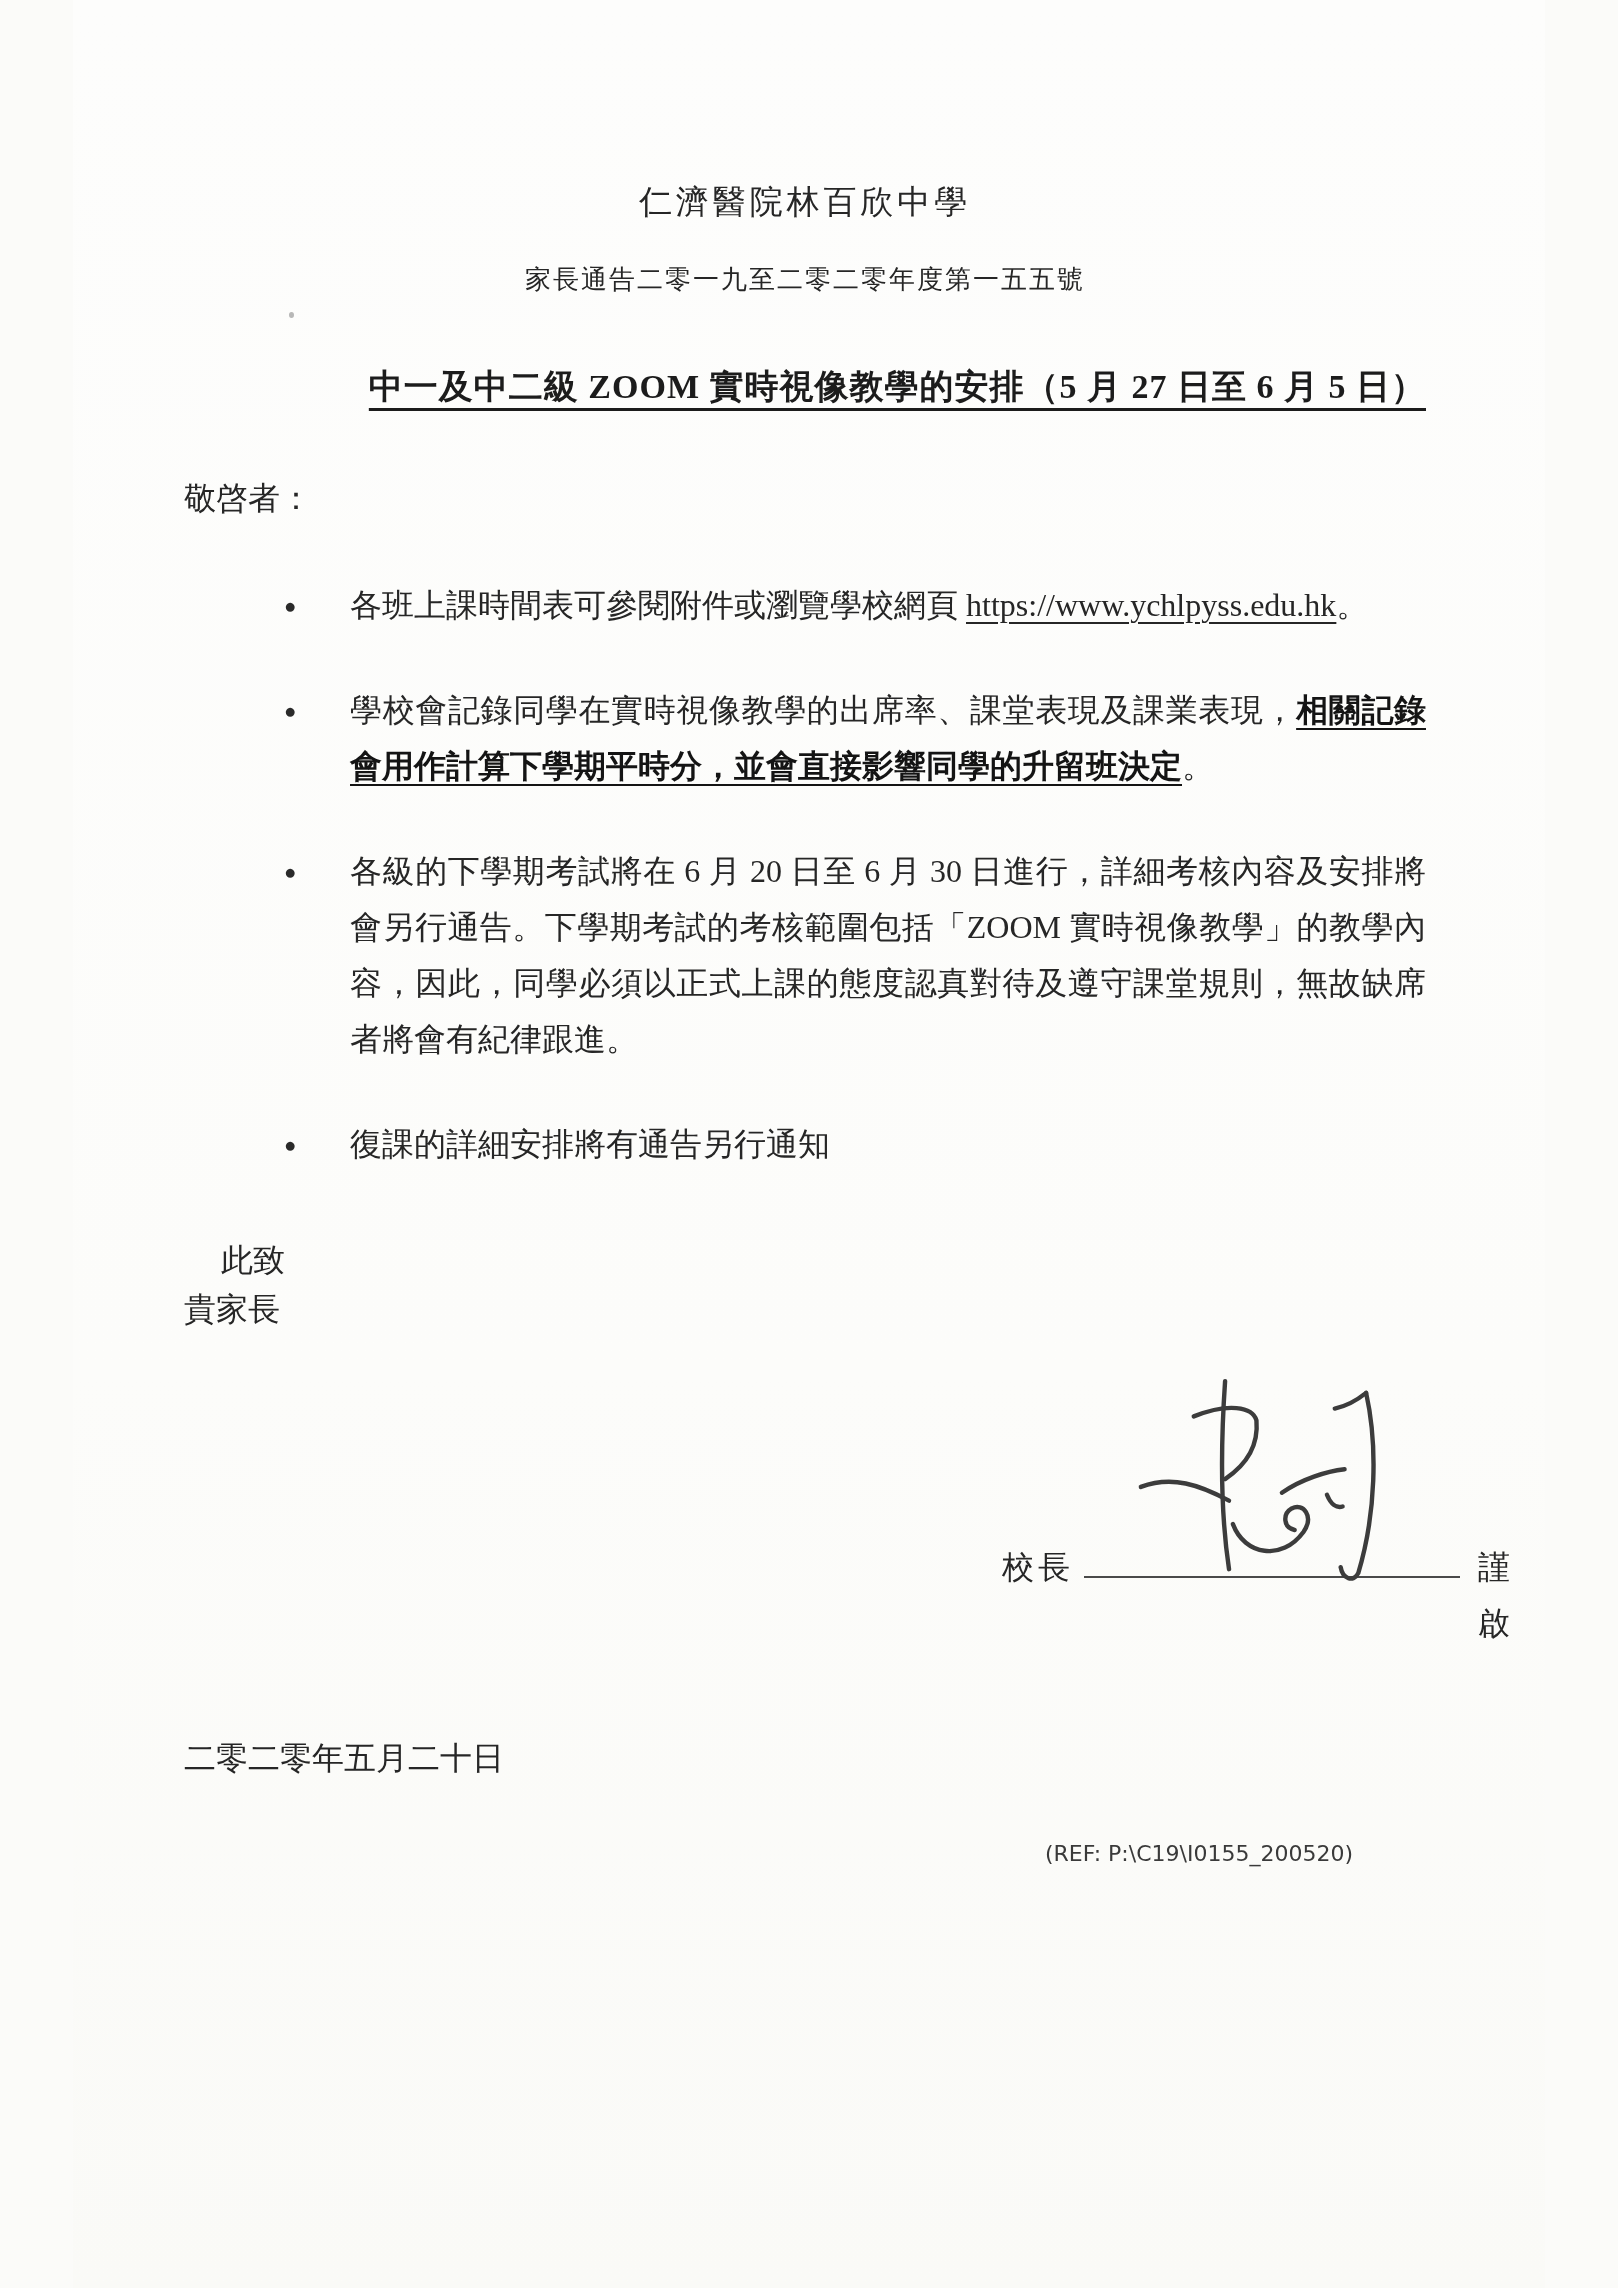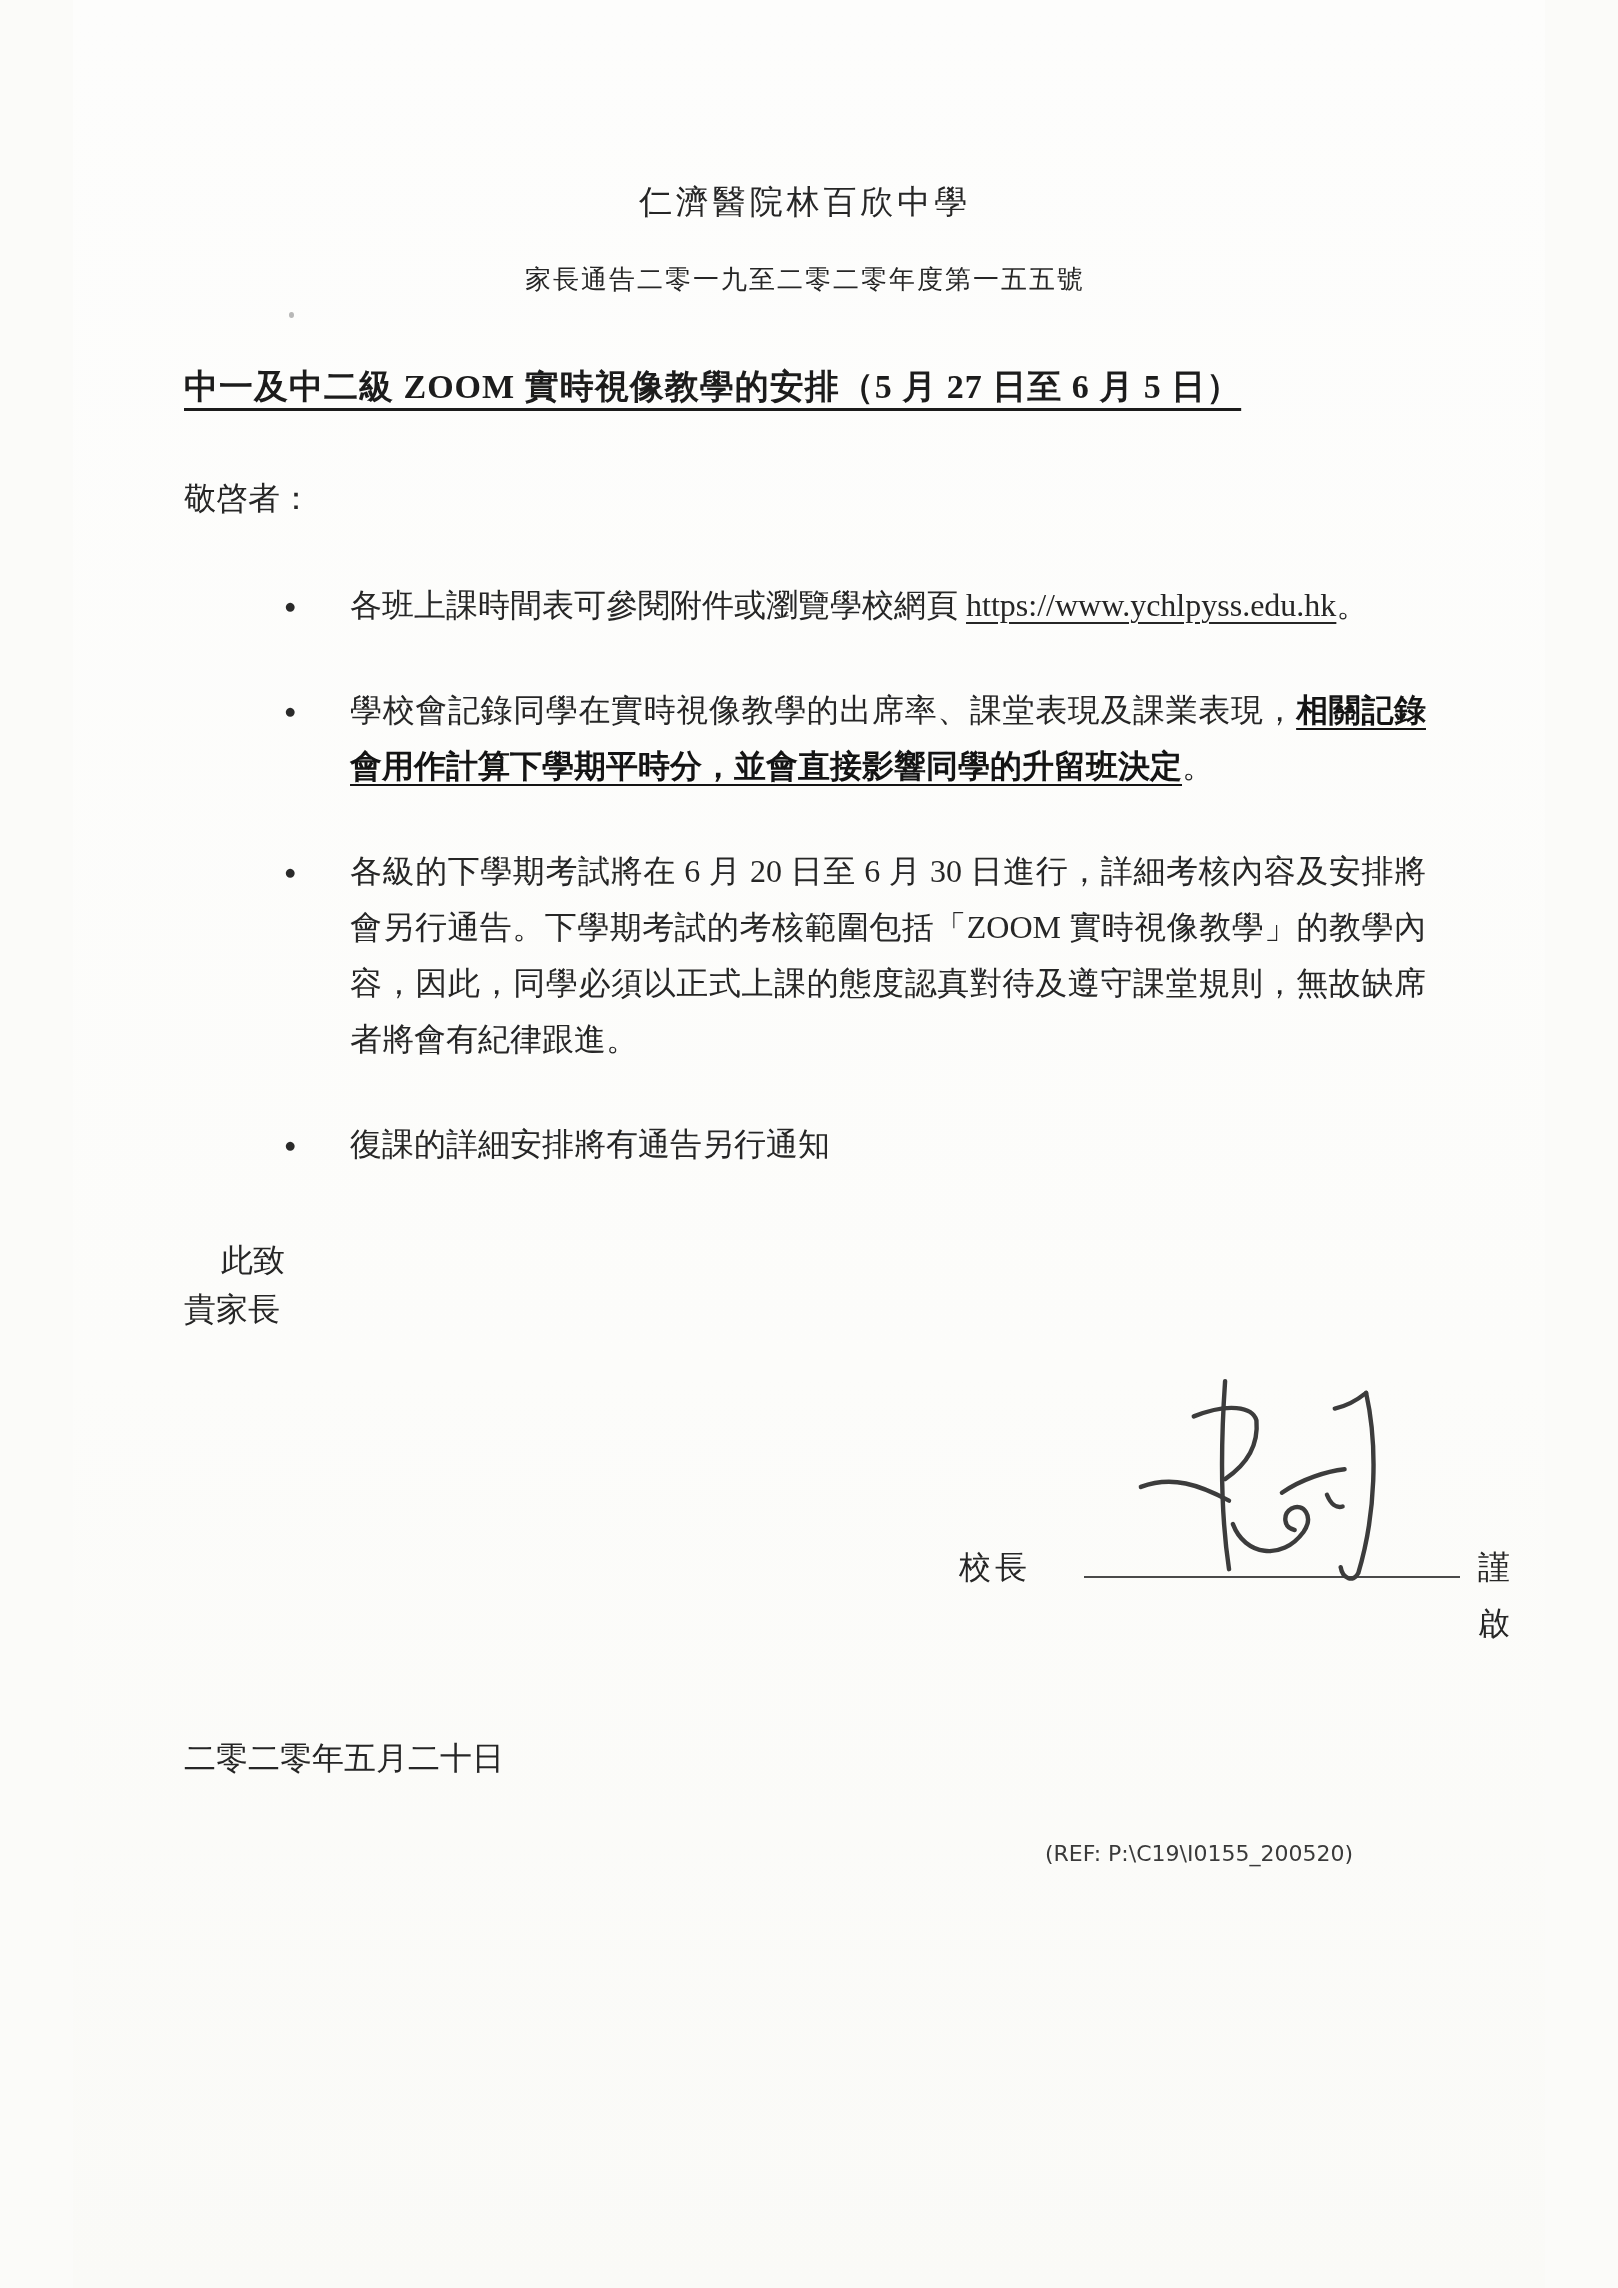--- a/index.html
+++ b/index.html
@@ -27,21 +27,21 @@
     font-size: 33px;
     letter-spacing: 3.9px;
   }
   .notice-no {
     text-align: center;
     font-size: 26px;
     letter-spacing: 2px;
     margin-top: 21.6px;
   }
   .doc-title {
-    text-align: left;
+    text-align: right;
     font-size: 34px;
     font-weight: bold;
     letter-spacing: 1px;
     margin-top: 51px;
     text-decoration: underline;
     text-underline-offset: 9.8px;
     text-decoration-thickness: 2.5px;
     color: #1c1c1c;
   }
   .salutation { margin-top: 55px; }
@@ -83,21 +83,21 @@
   .closing-to { margin-top: 65px; padding-left: 37px; line-height: 47px; }
   .closing-recipient { margin-top: 2px; line-height: 47px; }
 
   .signature-area {
     position: relative;
     height: 299px;
     margin-top: 37px;
   }
   .sig-role {
     position: absolute;
-    left: 775px;
+    left: 818px;
     top: 169px;
     letter-spacing: 3.9px;
   }
   .sig-line {
     position: absolute;
     left: 900px;
     top: 0;
     width: 376px;
     height: 206px;
     border-bottom: 2px solid #4a4a4a;

